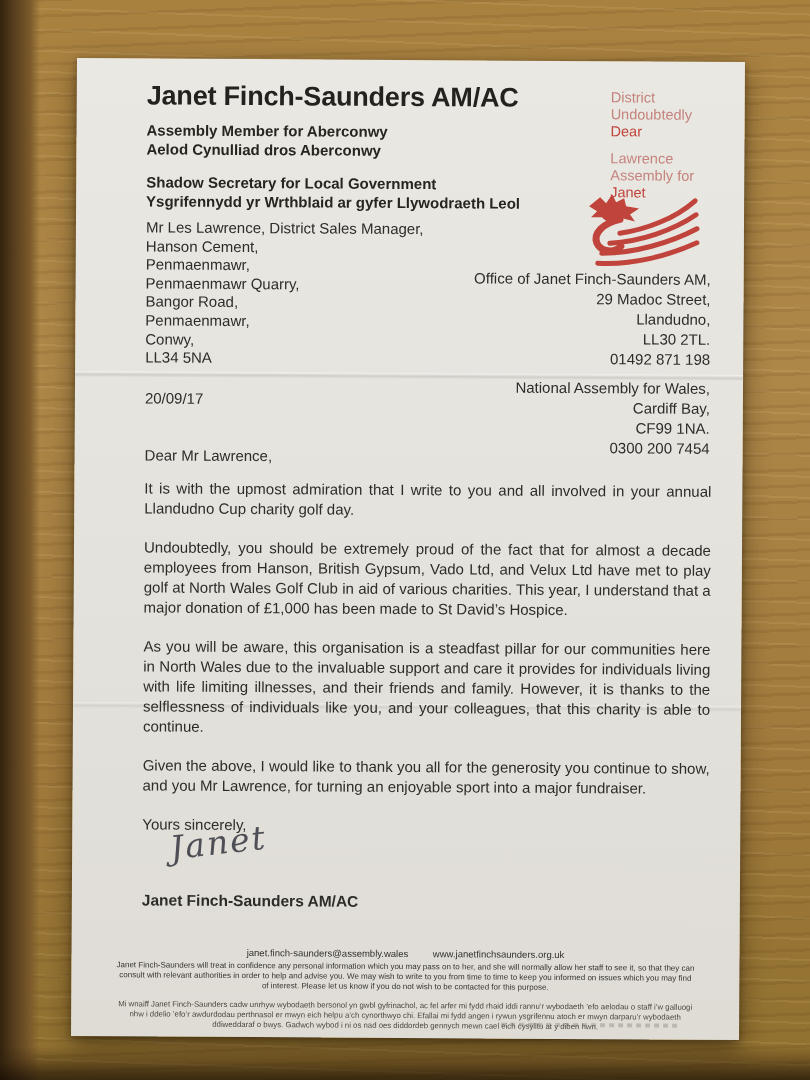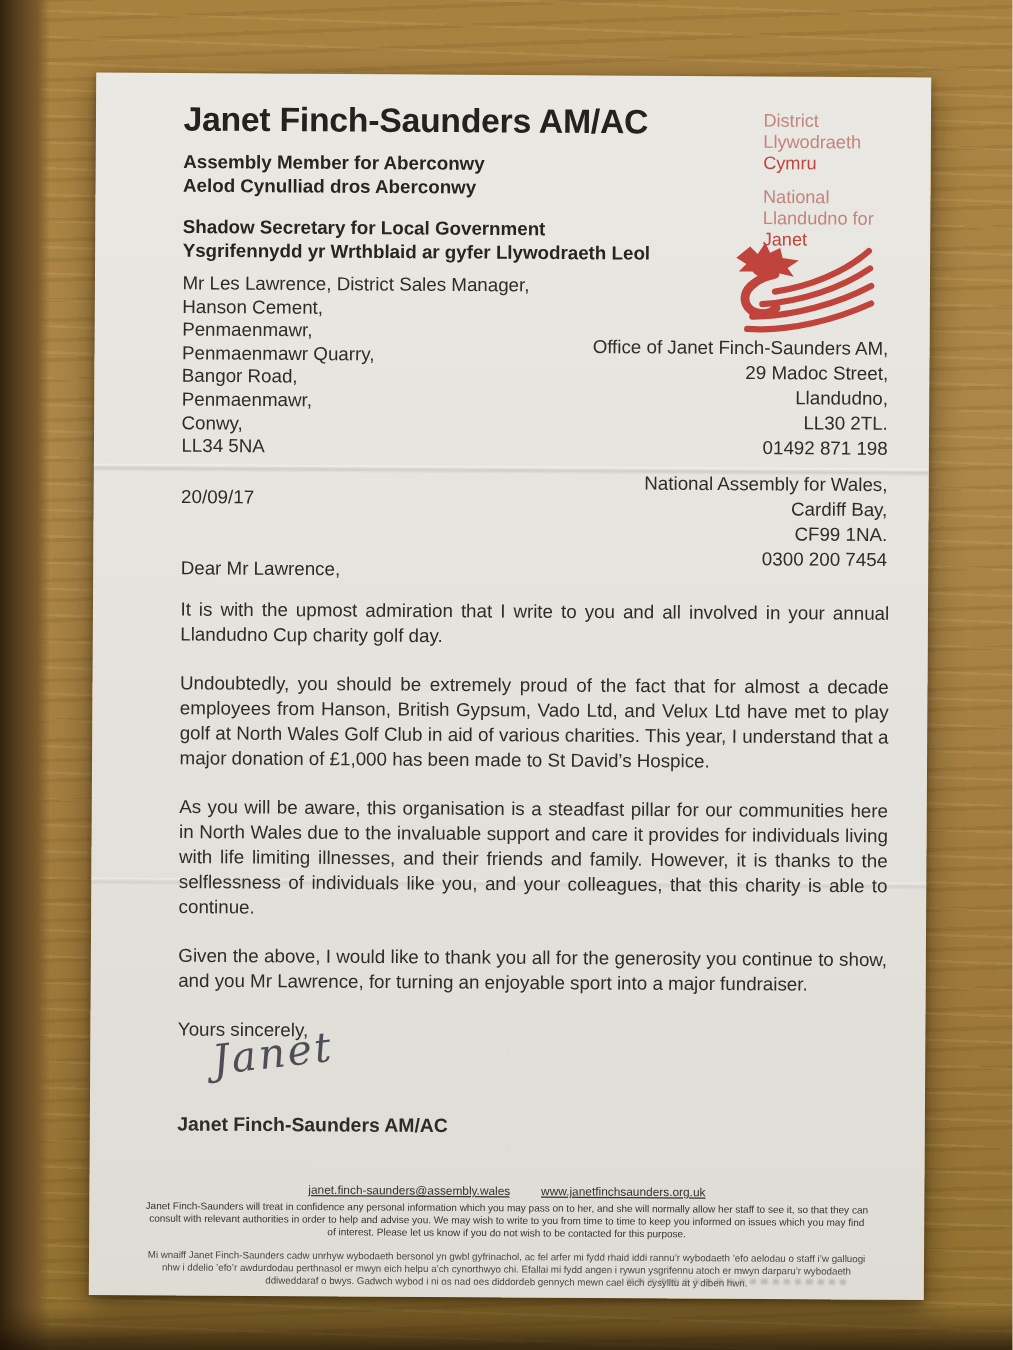--- a/index.html
+++ b/index.html
@@ -46,21 +46,21 @@
   .date-line{margin-bottom:37px;}
   .salutation{margin-bottom:13px;}
   .body-para{margin:0 0 19px 0;text-align:justify;}
   .closing{margin:0 0 4px 0;}
   .signature{margin:2px 0 0 30px;height:52px;font-family:"DejaVu Serif",serif;font-style:italic;
     font-size:33px;color:#4e4e56;transform:rotate(-7deg);transform-origin:left center;letter-spacing:2px;}
   .signatory{font-weight:700;font-size:15.5px;}
 
   .footer{position:absolute;left:45px;right:45px;top:888px;text-align:center;}
   .footer-links{font-size:9.5px;color:#33312c;}
-  .footer-links span{text-decoration:underline;display:inline-block;margin:0 11px;}
+  .footer-links span{display:inline-block;margin:0 11px;}
   .footer-en{font-size:8px;line-height:10px;margin-top:3px;color:#35332d;}
   .footer-cy{font-size:7.8px;line-height:10px;margin-top:9px;color:#4a473f;}
 
   .showthrough{position:absolute;top:962px;right:60px;width:178px;height:4px;opacity:0.5;
     background:repeating-linear-gradient(90deg,rgba(120,118,110,0.7) 0 5px,rgba(0,0,0,0) 5px 9px);
     filter:blur(0.7px);}
 </style>
 </head>
 <body>
 
@@ -77,26 +77,26 @@
     <div>Aelod Cynulliad dros Aberconwy</div>
   </div>
   <div class="lh-role">
     <div>Shadow Secretary for Local Government</div>
     <div>Ysgrifennydd yr Wrthblaid ar gyfer Llywodraeth Leol</div>
   </div>
 
   <div class="logo-text">
     <div class="logo-cy">
       <div class="muted">District</div>
-      <div class="muted">Llywodraeth</div>
-      <div class="strong">Cymru</div>
+      <div class="muted">Undoubtedly</div>
+      <div class="strong">Dear</div>
     </div>
     <div class="logo-en">
-      <div class="muted">National</div>
-      <div class="muted">Llandudno for</div>
+      <div class="muted">Lawrence</div>
+      <div class="muted">Assembly for</div>
       <div class="strong">Janet</div>
     </div>
   </div>
   <svg class="dragon" viewBox="0 0 132 80">
     <path class="fill" d="M24,8 L30,14 L36,5 L40,13 L48,9 L50,17 L63,19 L54,25 L59,32 L46,29 C40,34 30,34 26,28 L15,28 L21,22 L13,17 Z"></path>
     <path class="stroke" stroke-width="7" d="M44,30 C27,34 17,44 21,54 C25,63 39,64 45,57"></path>
     <path class="stroke" stroke-width="5" d="M44,44 C70,40 99,29 119,11"></path>
     <path class="stroke" stroke-width="5" d="M34,54 C64,52 97,41 120,25"></path>
     <path class="stroke" stroke-width="5" d="M26,64 C58,64 95,53 121,39"></path>
     <path class="stroke" stroke-width="5" d="M22,74 C56,76 93,66 121,53"></path>

